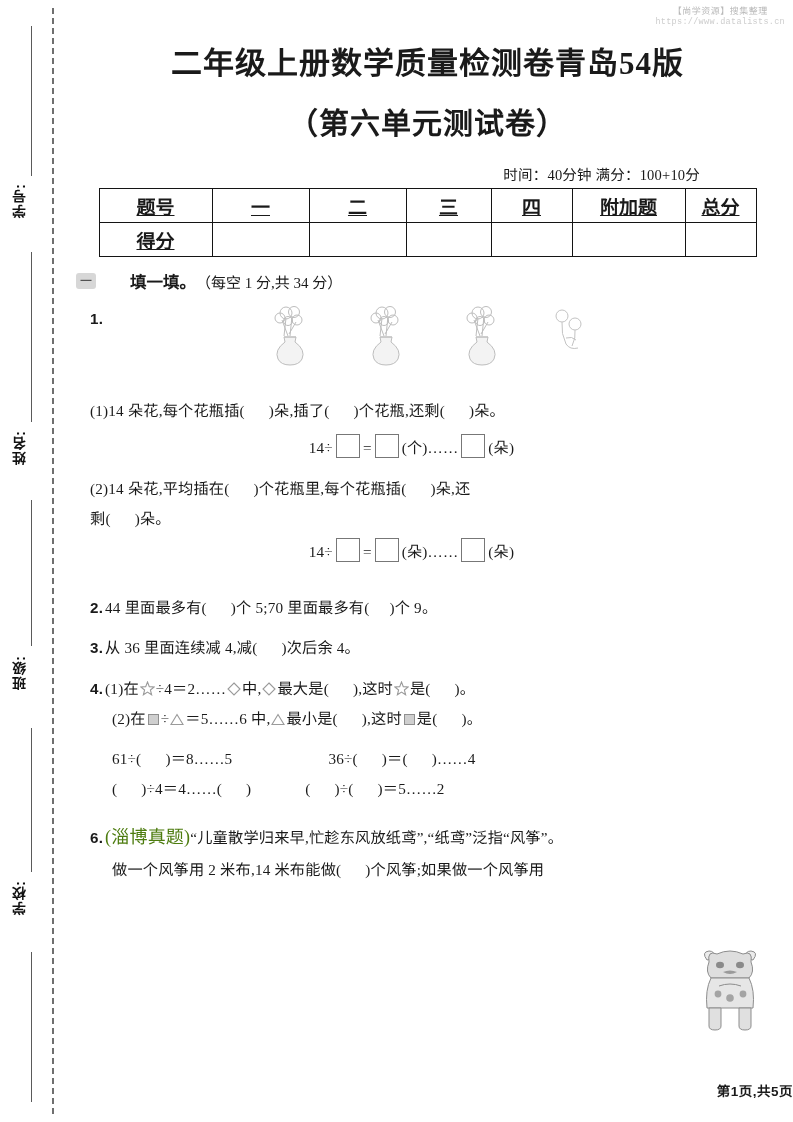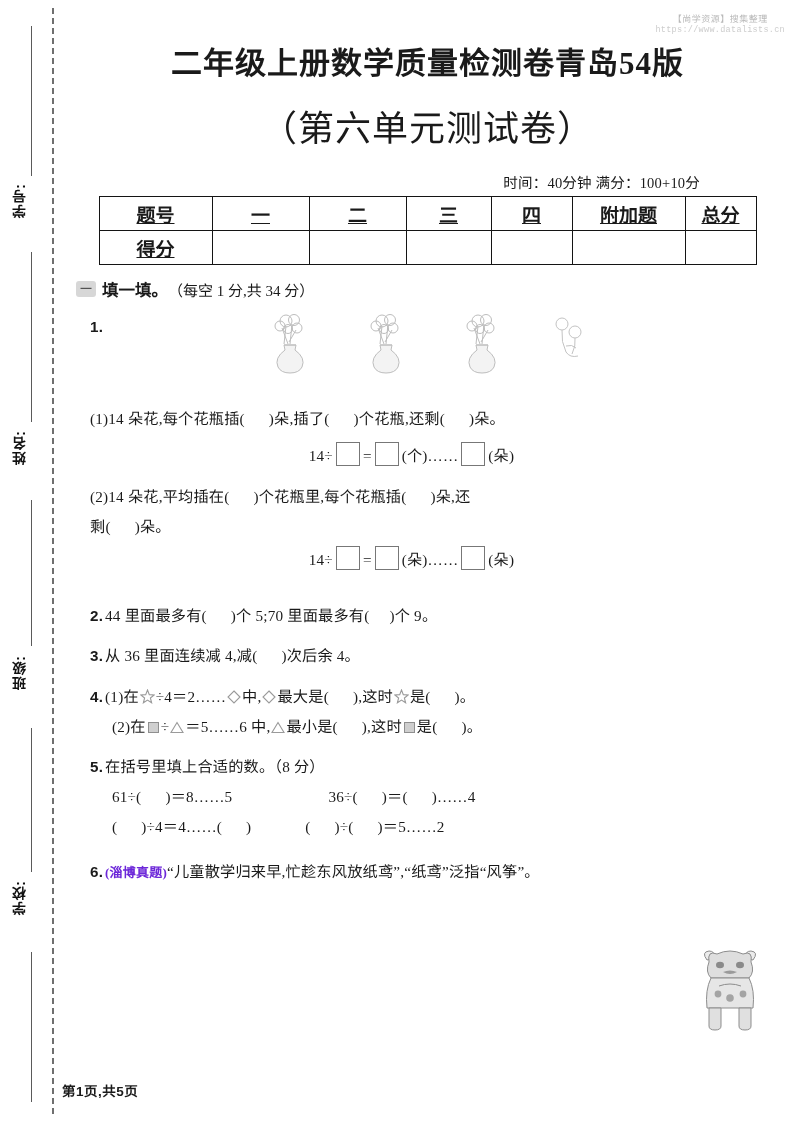--- a/index.html
+++ b/index.html
@@ -12,21 +12,21 @@
     height: 1122px;
     position: relative;
     font-family: "Liberation Serif", "DejaVu Serif", serif;
     color: #1a1a1a;
     overflow: hidden;
   }
 
   
   .watermark {
     position: absolute;
-    top: 14px;
+    top: 6px;
     right: 8px;
     text-align: center;
     line-height: 1.25;
     color: #b9b9b9;
     z-index: 5;
     pointer-events: none;
   }
   .watermark .wm-line1 { font-size: 9px; letter-spacing: .5px; }
   .watermark .wm-line2 {
     font-size: 8.5px;
@@ -84,22 +84,22 @@
   .title-main {
     text-align: center;
     font-size: 31px;
     font-weight: 700;
     letter-spacing: 1px;
     margin: 38px 0 0 0;
     font-family: "Liberation Serif", "DejaVu Serif", serif;
   }
   .title-sub {
     text-align: center;
-    font-size: 36px;
-    font-weight: 400;
+    font-size: 30px;
+    font-weight: 700;
     letter-spacing: 1px;
     margin: 16px 0 0 0;
   }
 
   .meta-line {
     text-align: right;
     font-size: 14.5px;
     margin: 20px 93px 4px 0;
     letter-spacing: .2px;
   }
@@ -134,43 +134,42 @@
     min-width: 20px;
     height: 16px;
     line-height: 16px;
     background: #d7d7d7;
     border-radius: 3px;
     text-align: center;
     font-size: 12px;
     margin-right: 6px;
     color: #333;
   }
-  .sec-title { font-weight: 700; font-size: 16.5px; }
+  .sec-title { font-weight: 700; font-size: 16.5px; margin-left: 28px; }
   .sec-note  { font-size: 15px; }
 
   
   .q {
     margin: 11px 0 0 28px;
     font-size: 15.2px;
     line-height: 1.95;
     letter-spacing: .2px;
   }
   .qnum {
     font-weight: 700;
     font-family: "Liberation Sans", "DejaVu Sans", sans-serif;
     margin-right: 2px;
   }
   .qline { display: block; }
   .indent { padding-left: 22px; }
   .center-line { text-align: center; padding-right: 60px; }
 
   .tag {
-    color: #6d28d9;
-    font-size: 13px;
-    font-weight: bold;
+    color: #4d7c0f;
+    font-size: 18px;
   }
 
   
   .abox {
     display: inline-block;
     width: 22px;
     height: 22px;
     border: 1.2px solid #777;
     vertical-align: -5px;
     margin: 0 3px;
@@ -200,21 +199,21 @@
     top: 946px;
     width: 66px;
     height: 90px;
   }
 
   .footer {
     position: absolute;
     left: 0;
     right: 0;
     bottom: 22px;
-    text-align: left;
+    text-align: right;
     font-size: 13.5px;
     font-weight: 700;
     font-family: "Liberation Sans", "DejaVu Sans", sans-serif;
     letter-spacing: .5px;
   }
 </style>
 </head>
 <body>
 
 <div class="watermark">
@@ -376,38 +375,38 @@
           <path d="M7 1.5 L13 11.5 L1 11.5 Z" fill="none" stroke="#9a9a9a" stroke-width="1.1"></path>
         </svg><span>＝5……6 中,</span><svg class="sym" width="14" height="13" viewBox="0 0 14 13">
           <path d="M7 1.5 L13 11.5 L1 11.5 Z" fill="none" stroke="#9a9a9a" stroke-width="1.1"></path>
         </svg><span>最小是(</span><span>&nbsp;&nbsp;&nbsp;&nbsp;&nbsp;&nbsp;</span><span>),这时</span><svg class="sym" width="13" height="13" viewBox="0 0 13 13">
           <rect x="1.5" y="1.5" width="10" height="10" fill="#cfcfcf" stroke="#8f8f8f" stroke-width="1"></rect>
         </svg><span>是(</span><span>&nbsp;&nbsp;&nbsp;&nbsp;&nbsp;&nbsp;</span><span>)。</span>
     </span>
   </div>
 
   <div class="q">
-    <span class="qline">
-      <span class="qnum">5.</span><span>在括号里填上合适的数。（8 分）</span>
-    </span>
     <span class="qline indent">
       <span>61÷(</span><span>&nbsp;&nbsp;&nbsp;&nbsp;&nbsp;&nbsp;</span><span>)＝8……5</span>
       <span style="display:inline-block;width:88px"></span>
       <span>36÷(</span><span>&nbsp;&nbsp;&nbsp;&nbsp;&nbsp;&nbsp;</span><span>)＝(</span><span>&nbsp;&nbsp;&nbsp;&nbsp;&nbsp;&nbsp;</span><span>)……4</span>
     </span>
     <span class="qline indent">
       <span>(</span><span>&nbsp;&nbsp;&nbsp;&nbsp;&nbsp;&nbsp;</span><span>)÷4＝4……(</span><span>&nbsp;&nbsp;&nbsp;&nbsp;&nbsp;&nbsp;</span><span>)</span>
       <span style="display:inline-block;width:46px"></span>
       <span>(</span><span>&nbsp;&nbsp;&nbsp;&nbsp;&nbsp;&nbsp;</span><span>)÷(</span><span>&nbsp;&nbsp;&nbsp;&nbsp;&nbsp;&nbsp;</span><span>)＝5……2</span>
     </span>
   </div>
 
   <div class="q" style="margin-top:16px">
     <span class="qline">
       <span class="qnum">6.</span><span class="tag">(淄博真题)</span><span>“儿童散学归来早,忙趁东风放纸鸢”,“纸鸢”泛指“风筝”。</span>
+    </span>
+    <span class="qline indent">
+      <span>做一个风筝用 2 米布,14 米布能做(</span><span>&nbsp;&nbsp;&nbsp;&nbsp;&nbsp;&nbsp;</span><span>)个风筝;如果做一个风筝用</span>
     </span>
   </div>
 
 
   <div class="tiger-wrap">
     <svg width="66" height="90" viewBox="0 0 66 90">
       <g stroke="#8d8d8d" stroke-width="1" fill="#ececec">
         <path d="M10 14 Q4 6 12 5 Q18 5 18 12 Z"></path>
         <path d="M56 14 Q62 6 54 5 Q48 5 48 12 Z"></path>
         <path d="M12 16 Q10 4 20 8 Q33 2 46 8 Q56 4 54 16 Q58 26 52 32 L14 32 Q8 26 12 16 Z" fill="#dedede"></path>

